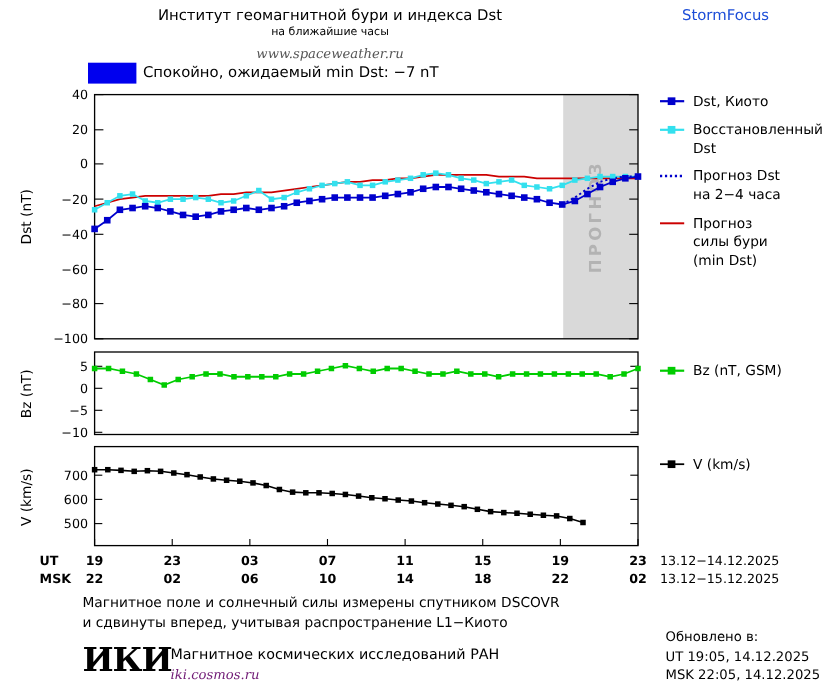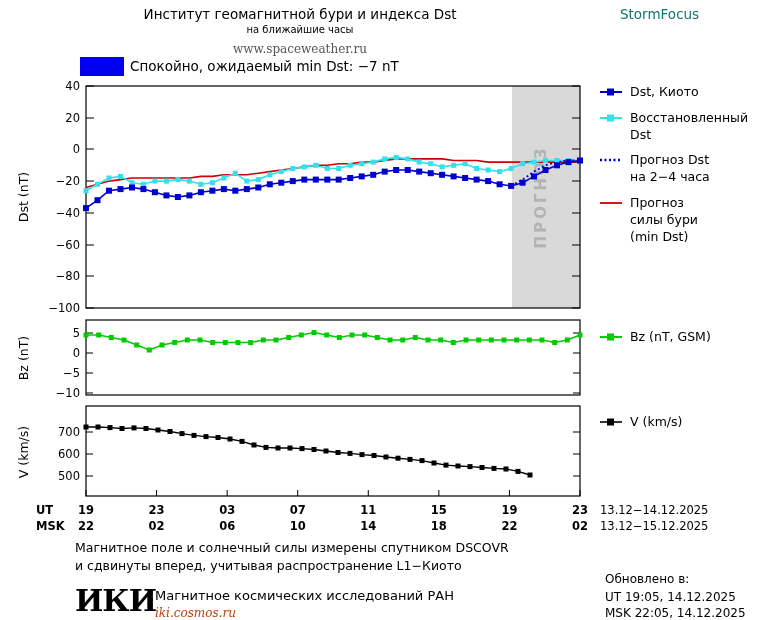--- a/index.html
+++ b/index.html
@@ -7,30 +7,30 @@
     width:760px;height:620px;
     background:#ffffff;
     font-family:"DejaVu Sans", sans-serif;
     color:#000000;
     position:relative;
     overflow:hidden;
   }
   .abs{position:absolute;}
   .title1{left:0;top:6px;width:600px;text-align:center;font-size:13.5px;}
   .title2{left:0;top:24px;width:600px;text-align:center;font-size:10px;}
-  .title3{left:0;top:42px;width:600px;text-align:center;font-size:12px;color:#555;font-family:"DejaVu Serif",serif;}
-  .stormfocus{left:620px;top:6px;font-size:13.5px;color:#0f766e;}
+  .title3{left:0;top:42px;width:600px;text-align:center;font-size:12px;color:#555;font-family:"DejaVu Serif",serif;font-style:italic;}
+  .stormfocus{left:620px;top:6px;font-size:13.5px;color:#1d4ed8;}
   .legendbox{left:80px;top:57px;width:44px;height:19px;background:#0000ee;}
   .legendtxt{left:130px;top:58px;font-size:13.5px;}
   svg{position:absolute;left:0;top:0;}
   .footnote1{left:75px;top:540px;font-size:12.5px;}
   .footnote2{left:75px;top:558px;font-size:12.5px;}
   .iki-logo{left:75px;top:583px;font-size:30px;font-weight:bold;font-family:"DejaVu Serif",serif;letter-spacing:-1px;}
   .iki-t1{left:155px;top:588px;font-size:13px;}
-  .iki-t2{left:155px;top:606px;font-size:12px;color:#c2410c;font-family:"DejaVu Serif",serif;font-style:italic;}
+  .iki-t2{left:155px;top:606px;font-size:12px;color:#701a75;font-family:"DejaVu Serif",serif;font-style:italic;}
   .upd0{left:605px;top:572px;font-size:12px;}
   .upd1{left:605px;top:590px;font-size:12px;}
   .upd2{left:605px;top:606px;font-size:12px;text-align:right;}
   .tlabel{font-size:11.5px;}
 </style>
 </head>
 <body>
 
 <div class="abs title1">Институт геомагнитной бури и индекса Dst</div>
 <div class="abs title2">на ближайшие часы</div>

